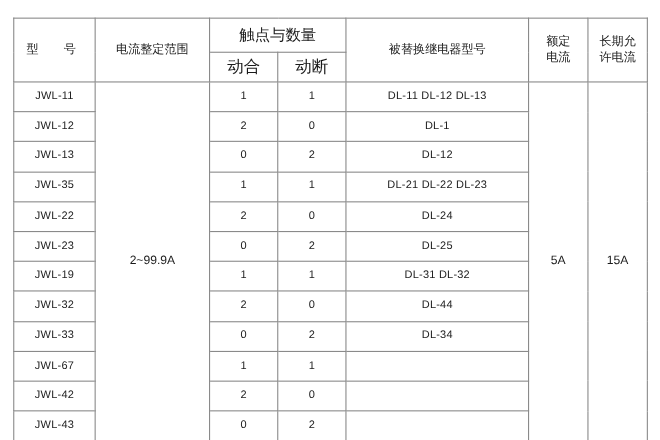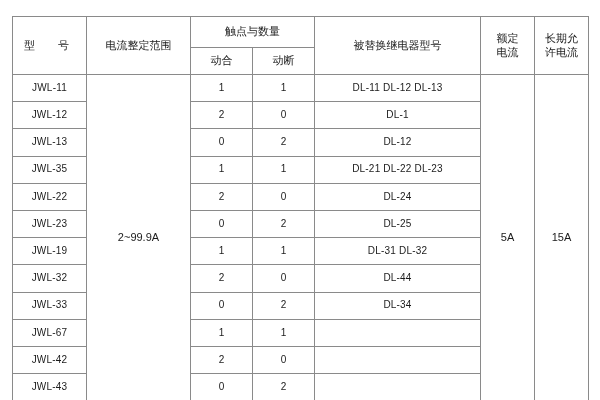--- a/index.html
+++ b/index.html
@@ -37,25 +37,25 @@
     font-weight: normal;
     color: #1a1a1a;
     line-height: 1.25;
   }
   .hdr-cell {
     height: 56px;
     font-size: 11px;
   }
   .hdr-sub {
     height: 26px;
-    font-size: 11px;
+    font-size: 15px;
   }
   .hdr-top {
     height: 30px;
-    font-size: 11px;
+    font-size: 14px;
   }
   .body-row td {
     height: 26.2px;
   }
   .col-model   { width: 74px; }
   .col-range   { width: 104px; }
   .col-close   { width: 62px; }
   .col-open    { width: 62px; }
   .col-replace { width: 166px; }
   .col-rated   { width: 54px; }

